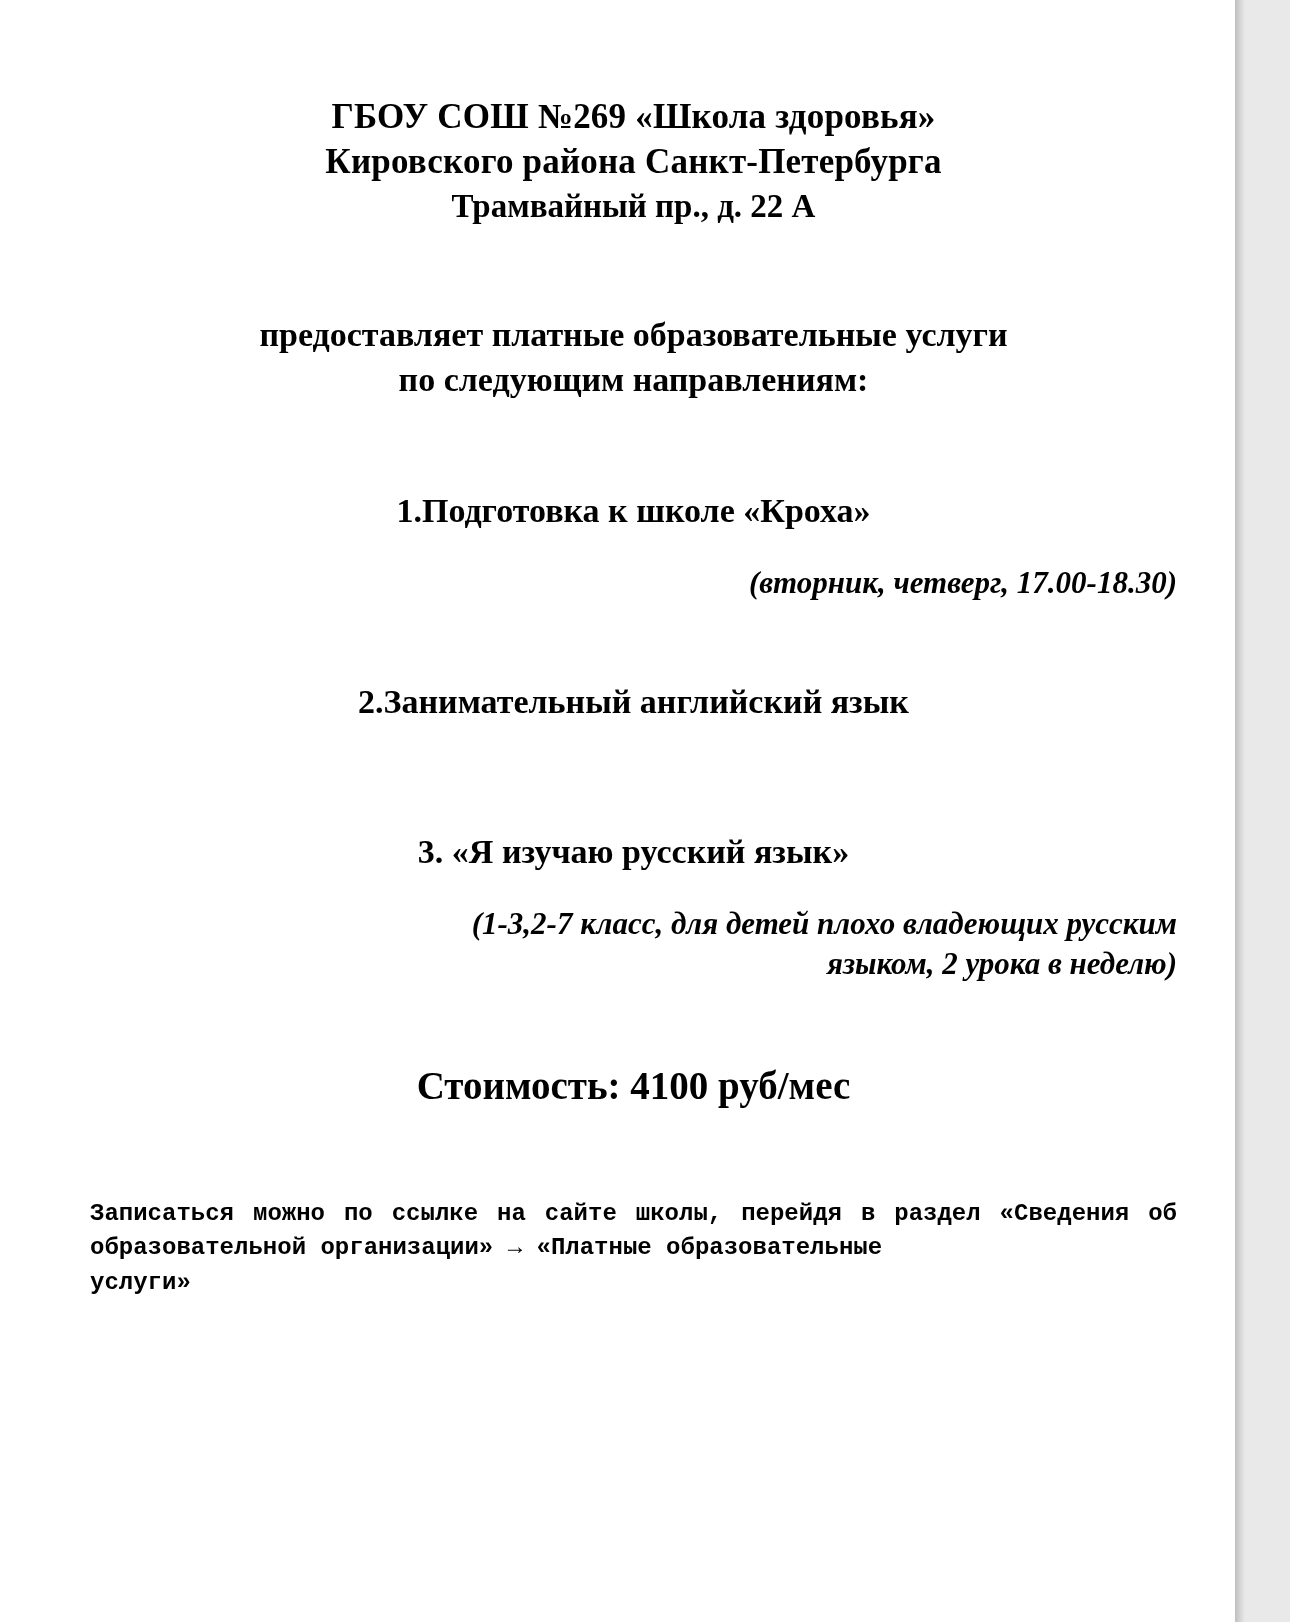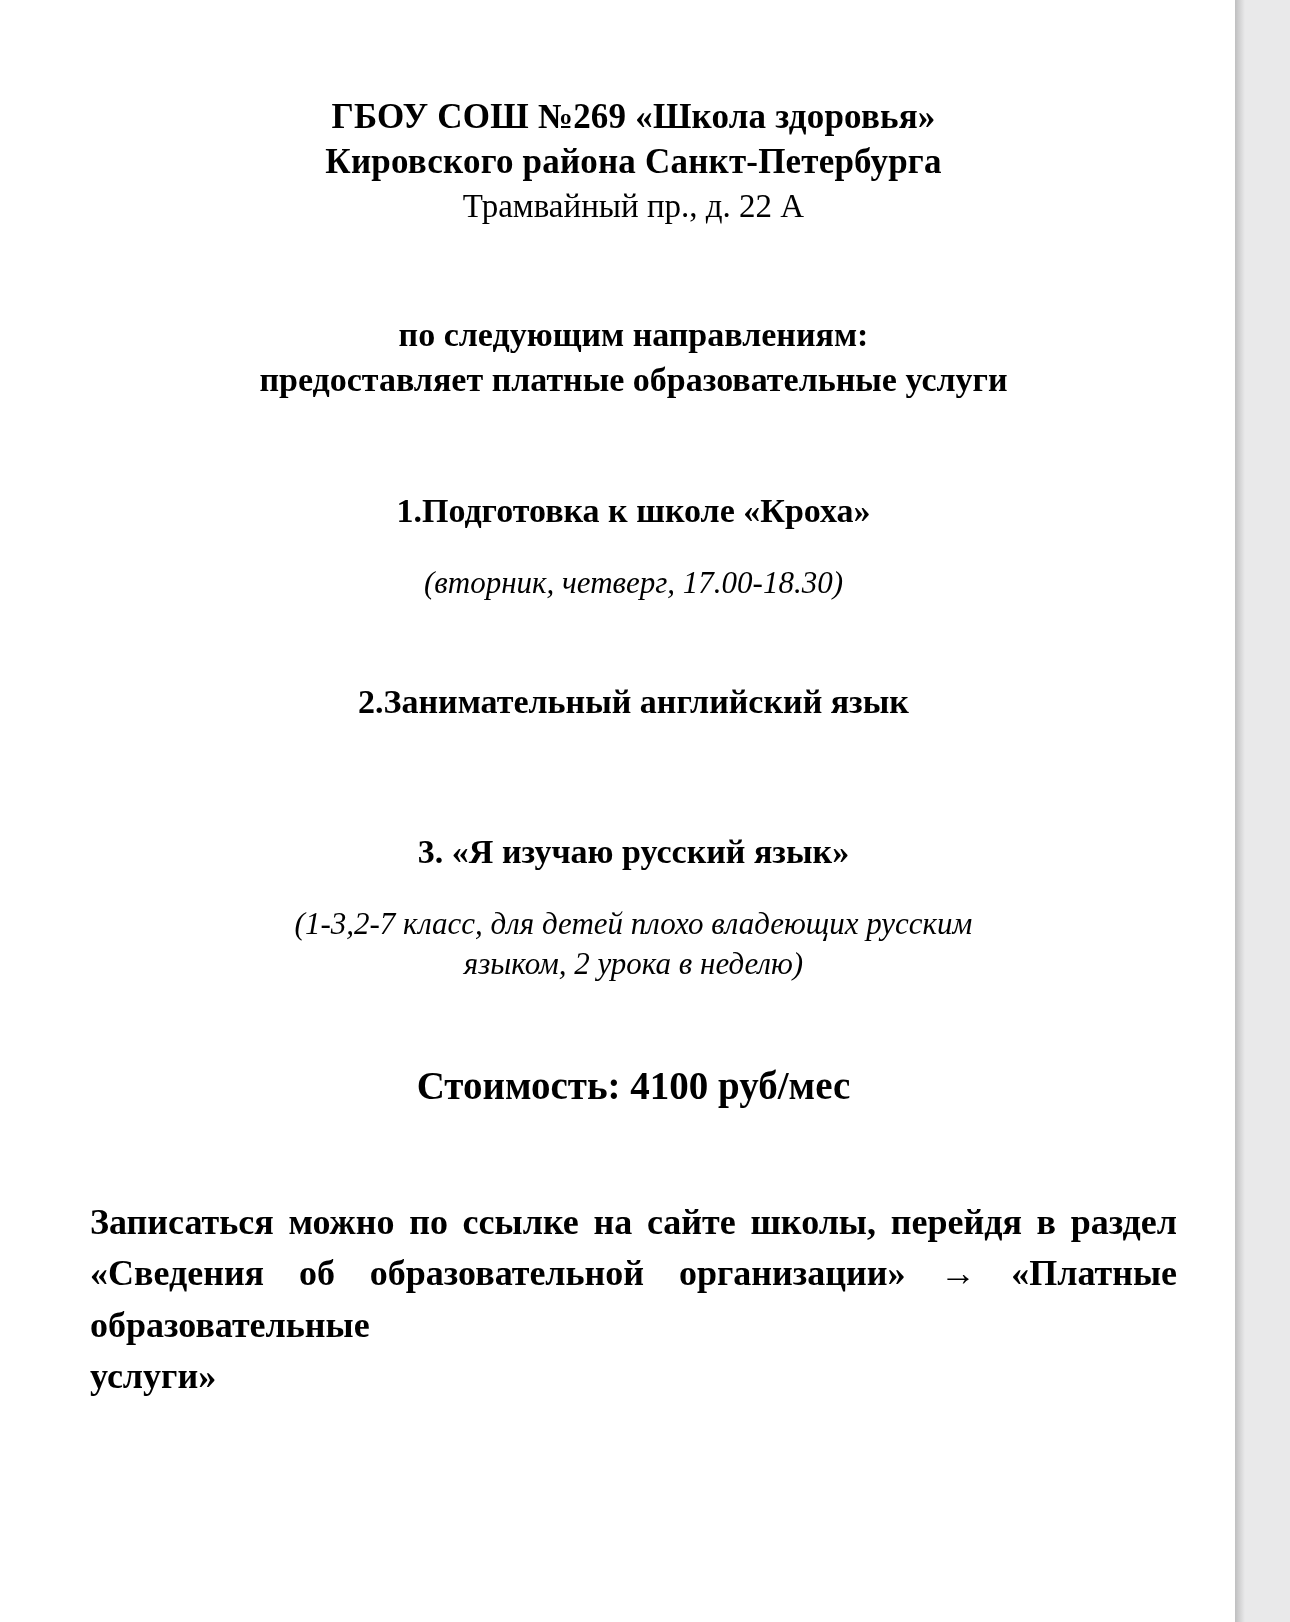--- a/index.html
+++ b/index.html
@@ -38,20 +38,21 @@
     width: 10px;
     height: 100%;
     background: linear-gradient(to right, rgba(0,0,0,0.18), rgba(0,0,0,0));
   }
   .doc {
     width: 100%;
   }
   .line {
     text-align: center;
     color: #000000;
+    font-weight: bold;
   }
   .title-line {
     font-weight: bold;
     font-size: 35px;
     line-height: 1.28;
     letter-spacing: 0.2px;
   }
   .addr-line {
     font-size: 33px;
     line-height: 1.3;
@@ -67,57 +68,58 @@
     text-align: center;
   }
   .course-title {
     color: #000000;
     font-weight: bold;
     font-size: 34px;
     line-height: 1.3;
     text-align: center;
   }
   .course-sub {
-    font-weight: normal;
+    font-weight: bold;
     font-style: italic;
     font-size: 31px;
     line-height: 1.3;
-    text-align: center;
+    text-align: right;
   }
   .price {
     font-weight: bold;
     font-size: 39px;
     text-align: center;
     line-height: 1.3;
   }
   .signup {
     font-weight: bold;
-    font-size: 36px;
+    font-size: 24px;
     line-height: 1.42;
     text-align: justify;
     text-justify: inter-word;
+    font-family: Liberation Mono, monospace;
   }
   .signup .last-line {
     display: block;
   }
 </style>
 </head>
 <body>
 
 <div class="page">
   <div class="doc">
 
     <div class="line title-line">ГБОУ СОШ №269 «Школа здоровья»</div>
     <div class="line title-line">Кировского района Санкт-Петербурга</div>
     <div class="line addr-line">Трамвайный пр., д. 22 А</div>
 
     <div class="gap-lg"></div>
 
+    <div class="line intro">предоставляет платные образовательные услуги</div>
     <div class="line intro">по следующим направлениям:</div>
-    <div class="line intro">предоставляет платные образовательные услуги</div>
 
     <div class="gap-lg"></div>
 
     <div class="line course-title">1.Подготовка к школе «Кроха»</div>
     <div class="gap-xs"></div>
     <div class="line course-sub">(вторник, четверг, 17.00-18.30)</div>
 
     <div class="gap-md"></div>
 
     <div class="line course-title">2.Занимательный английский язык</div>

